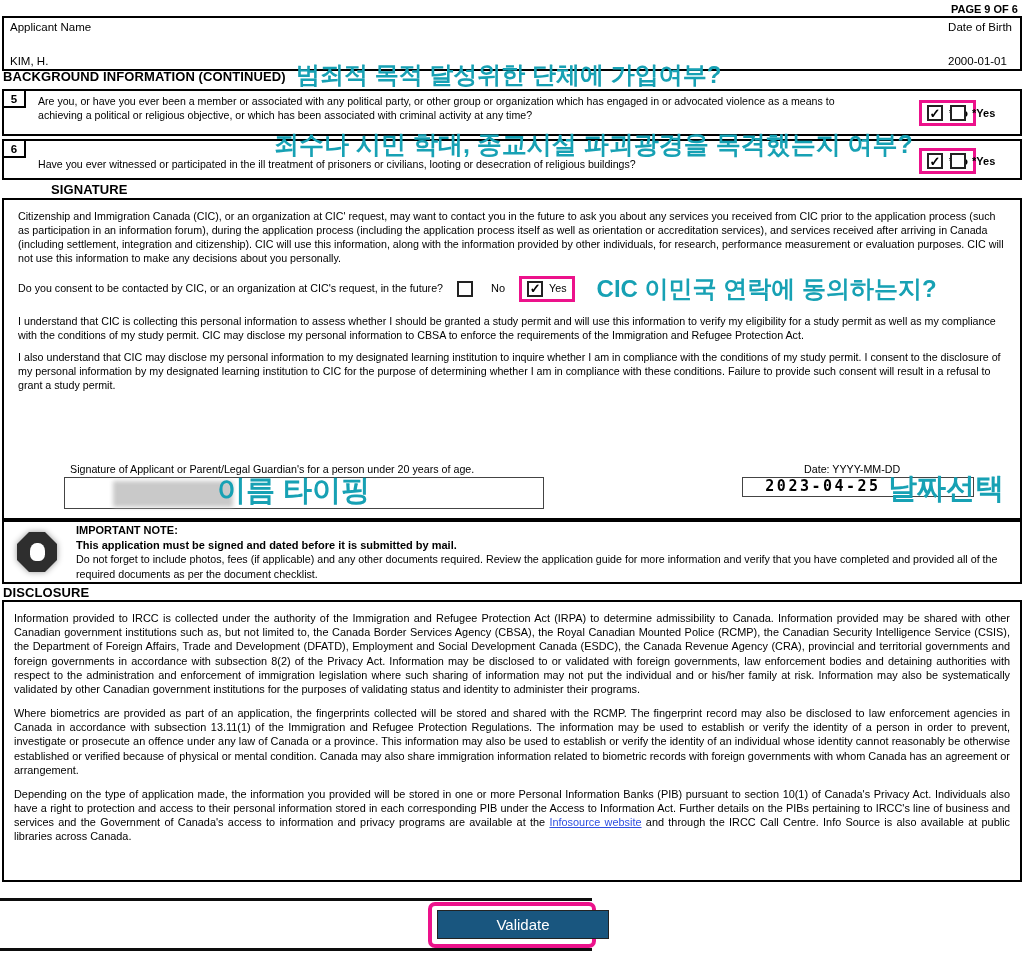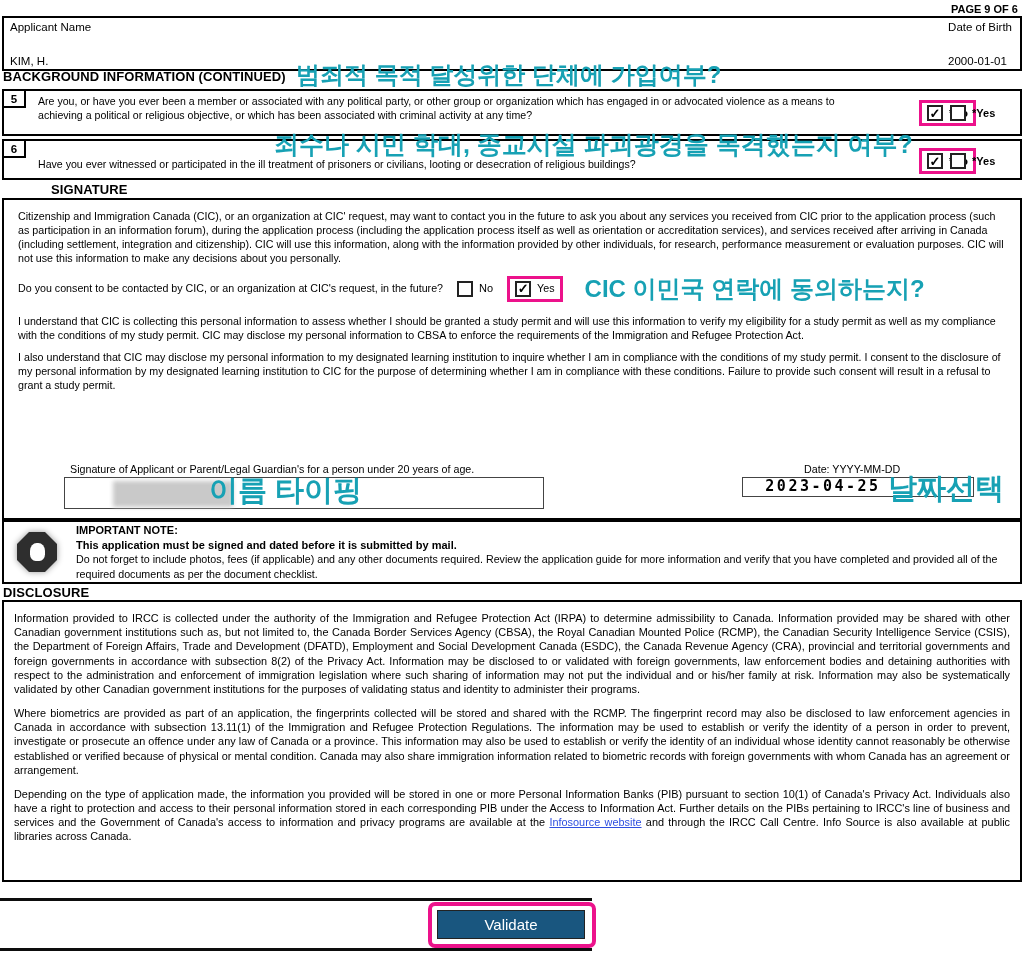--- a/index.html
+++ b/index.html
@@ -33,27 +33,27 @@
   .q5 .ans-yes { right:-40px; top:14px; width:110px; }
   .q6 .ans-no  { right:44px; top:7px; }
   .q6 .ans-yes { right:-40px; top:12px; width:110px; }
   .ans-yes .checkbox { margin-left:0; }
 
   .sig-box { position:absolute; top:198px; left:2px; width:1020px; height:322px;
     border:2px solid #000; padding:10px 14px 0 14px; font-size:10.7px; line-height:1.3; }
   .sig-box p { margin-bottom:9px; }
   .consent-row { display:flex; align-items:center; gap:14px; margin:10px 0 13px 0; position:relative; height:26px; }
   .consent-row .q { font-size:10.7px; }
-  .consent-row .ans-inline { display:inline-flex; align-items:center; gap:6px; font-size:11px; }
+  .consent-row .ans-inline { display:inline-flex; align-items:center; gap:18px; font-size:11px; }
   .declare { margin-top:24px; }
 
   .sig-label { position:absolute; left:66px; top:263px; font-size:10.7px; }
   .sig-input { position:absolute; left:60px; top:277px; width:480px; height:32px; border:1.5px solid #444; background:#fff; }
   .sig-blur { position:absolute; left:48px; top:3px; width:120px; height:26px; background:#c9c9c9; filter:blur(2px); }
-  .sig-kr { left:144px; top:-6px; font-size:29px; }
+  .sig-kr { left:152px; top:-6px; font-size:29px; }
   .date-label { position:absolute; left:800px; top:263px; font-size:10.7px; }
   .date-input { position:absolute; left:738px; top:277px; width:232px; height:20px; border:1.5px solid #444;
     background:#fff; display:flex; align-items:center; justify-content:center; padding-right:70px;
     font-family:"DejaVu Sans Mono", monospace; font-size:15px; font-weight:600; letter-spacing:2.5px; }
   .date-kr { left:884px; top:270px; font-size:29px; }
 
   .note-box { position:absolute; top:520px; left:2px; width:1020px; height:64px; border:2px solid #000;
     display:flex; align-items:center; padding:4px 10px; gap:16px; }
   .stop-icon-wrap { width:46px; height:46px; flex:0 0 46px; display:flex; align-items:center; justify-content:center;
     filter:drop-shadow(0 0 3px #999); }
@@ -68,21 +68,21 @@
   .disc-box { position:absolute; top:600px; left:2px; width:1020px; height:282px; border:2px solid #000;
     padding:9px 10px; font-size:10.9px; line-height:1.3; text-align:justify; }
   .disc-box p { margin-bottom:10px; }
   .link { color:#2e4fe0; text-decoration:underline; cursor:pointer; }
 
   .validate-line { position:absolute; left:0; width:592px; height:3px; background:#0d0d0d; }
   .line-top { top:898px; }
   .line-bottom { top:948px; }
   .validate-hl { position:absolute; left:428px; top:902px; width:168px; height:46px;
     border:4px solid #ec128b; border-radius:7px; background:transparent; z-index:4; }
-  .validate-btn { position:absolute; left:437px; top:910px; width:148px; height:29px; z-index:5;
+  .validate-btn { position:absolute; left:437px; top:910px; width:172px; height:29px; z-index:5;
     background:#19567f; color:#fff; border:1.5px solid #222; font-size:15px;
     font-family:"Liberation Sans", sans-serif; display:flex; align-items:center; justify-content:center; cursor:pointer; }
 
   .ann-1 { top:59px; left:296px; font-size:24px; }
   .ann-2 { top:128px; left:274px; font-size:25px; }
   .ann-3 { position:static; font-size:24px; margin-left:8px; }
 </style>
 </head>
 <body>
 

